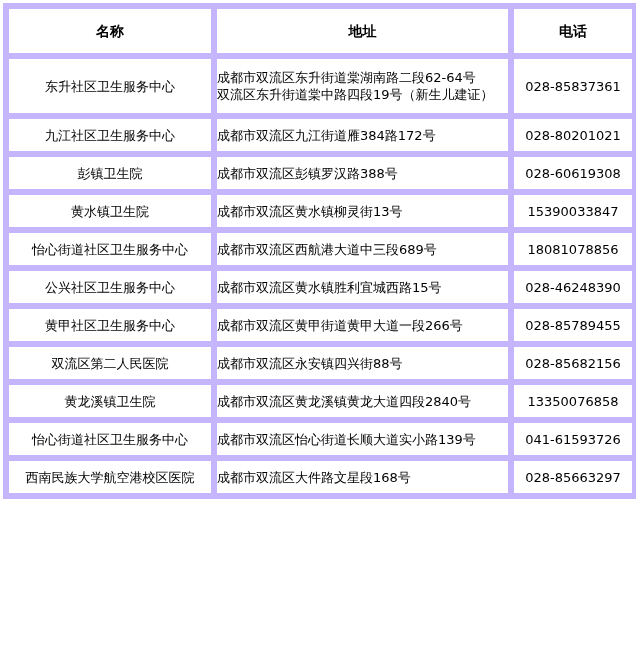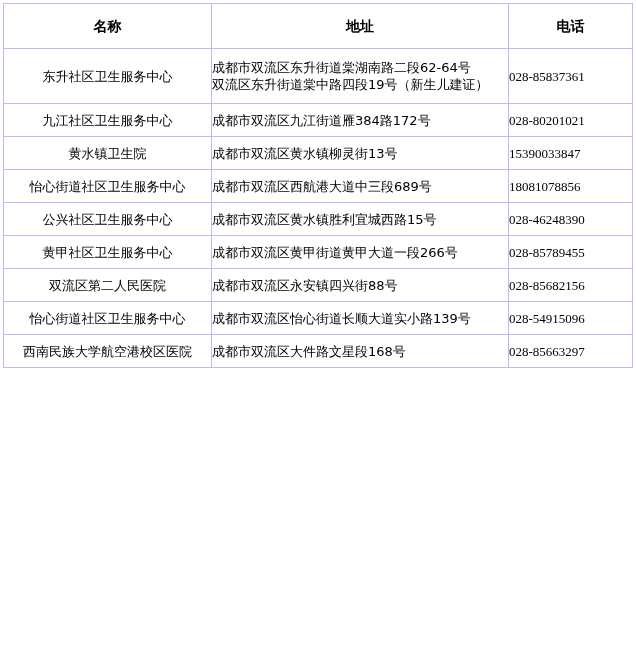--- a/index.html
+++ b/index.html
@@ -24,21 +24,21 @@
     width: 629px;
     margin: 3px 0 0 3px;
     table-layout: fixed;
   }
   table.contact-table col.c-name { width: 208px; }
   table.contact-table col.c-addr { width: 297px; }
   table.contact-table col.c-tel  { width: 124px; }
 
   table.contact-table th,
   table.contact-table td {
-    border: 1px solid #c4b5fd;
+    border: 6px solid #c4b5fd;
     font-size: 13px;
     line-height: 17px;
     vertical-align: middle;
     padding: 0;
   }
   table.contact-table th {
     font-weight: bold;
     text-align: center;
     height: 44px;
     font-size: 14px;
@@ -47,23 +47,23 @@
     text-align: center;
     padding: 4px 0 4px 6px;
     height: 32px;
   }
   td.addr-cell {
     text-align: left;
     padding: 4px 0 4px 8px;
     height: 32px;
   }
   td.tel-cell {
+    text-align: center;
     padding: 4px 2px;
     height: 32px;
-    font-family: Liberation Serif, serif;
   }
   .addr-line { display: block; white-space: nowrap; }
   .tall .name-cell,
   .tall .addr-cell,
   .tall .tel-cell { height: 54px; }
 </style>
 </head>
 <body>
 
 <div class="sheet">
@@ -90,20 +90,27 @@
           <td class="tel-cell">028-85837361</td>
         </tr>
         <tr>
           <td class="name-cell">九江社区卫生服务中心</td>
           <td class="addr-cell">
             <span class="addr-line">成都市双流区九江街道雁384路172号</span>
           </td>
           <td class="tel-cell">028-80201021</td>
         </tr>
         <tr>
+          <td class="name-cell">彭镇卫生院</td>
+          <td class="addr-cell">
+            <span class="addr-line">成都市双流区彭镇罗汉路388号</span>
+          </td>
+          <td class="tel-cell">028-60619308</td>
+        </tr>
+        <tr>
           <td class="name-cell">黄水镇卫生院</td>
           <td class="addr-cell">
             <span class="addr-line">成都市双流区黄水镇柳灵街13号</span>
           </td>
           <td class="tel-cell">15390033847</td>
         </tr>
         <tr>
           <td class="name-cell">怡心街道社区卫生服务中心</td>
           <td class="addr-cell">
             <span class="addr-line">成都市双流区西航港大道中三段689号</span>
@@ -125,25 +132,32 @@
           <td class="tel-cell">028-85789455</td>
         </tr>
         <tr>
           <td class="name-cell">双流区第二人民医院</td>
           <td class="addr-cell">
             <span class="addr-line">成都市双流区永安镇四兴街88号</span>
           </td>
           <td class="tel-cell">028-85682156</td>
         </tr>
         <tr>
+          <td class="name-cell">黄龙溪镇卫生院</td>
+          <td class="addr-cell">
+            <span class="addr-line">成都市双流区黄龙溪镇黄龙大道四段2840号</span>
+          </td>
+          <td class="tel-cell">13350076858</td>
+        </tr>
+        <tr>
           <td class="name-cell">怡心街道社区卫生服务中心</td>
           <td class="addr-cell">
             <span class="addr-line">成都市双流区怡心街道长顺大道实小路139号</span>
           </td>
-          <td class="tel-cell">028-54915096</td>
+          <td class="tel-cell">041-61593726</td>
         </tr>
         <tr>
           <td class="name-cell">西南民族大学航空港校区医院</td>
           <td class="addr-cell">
             <span class="addr-line">成都市双流区大件路文星段168号</span>
           </td>
           <td class="tel-cell">028-85663297</td>
         </tr>
       </tbody>
   </table>

